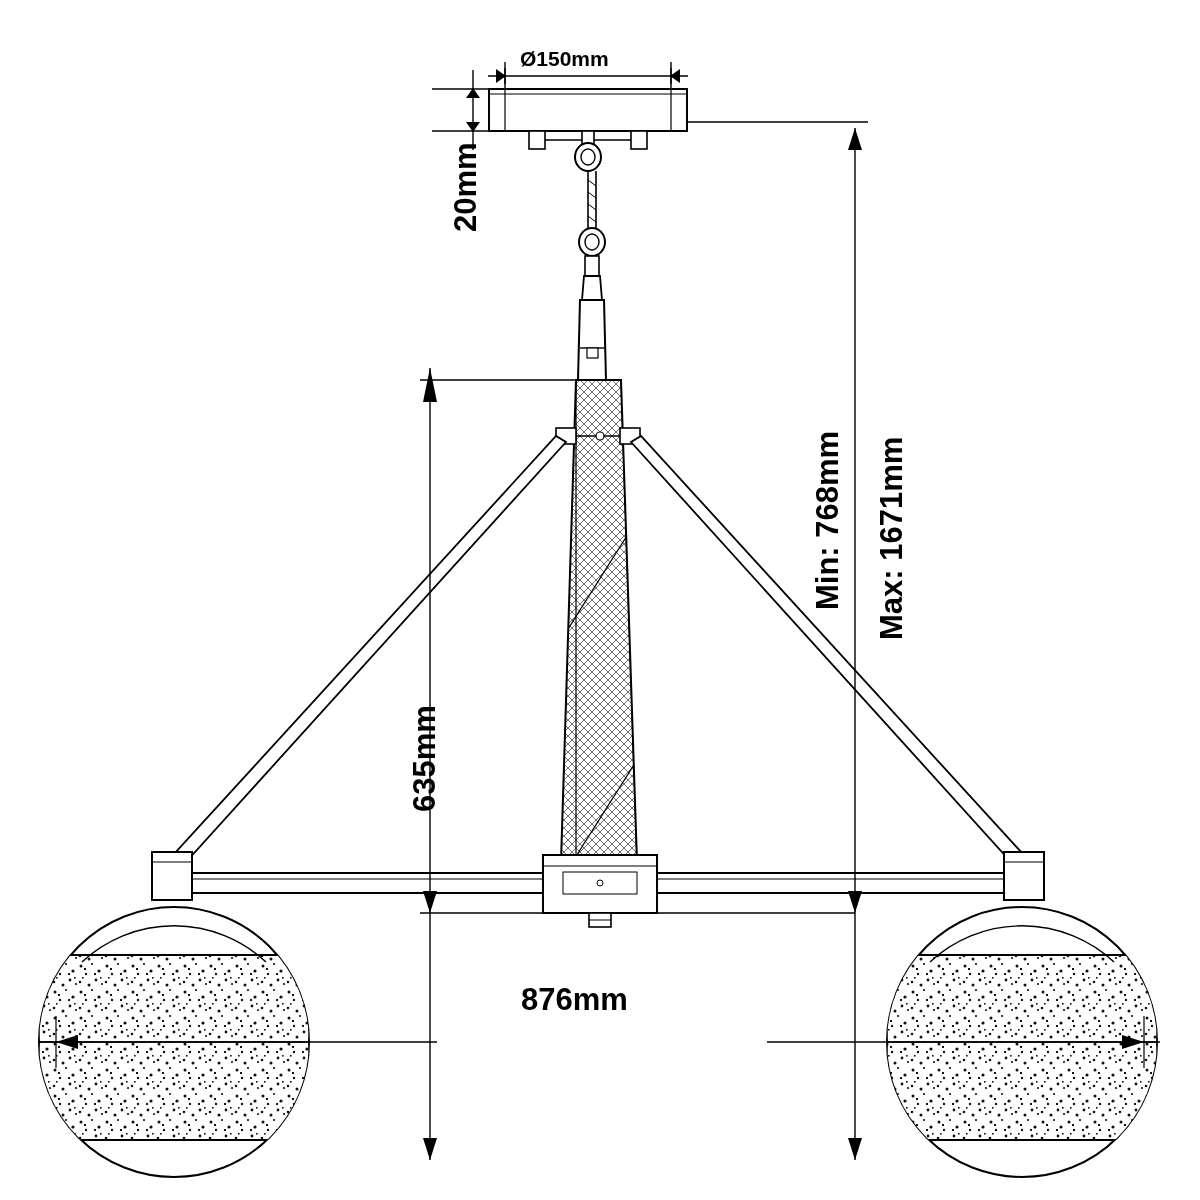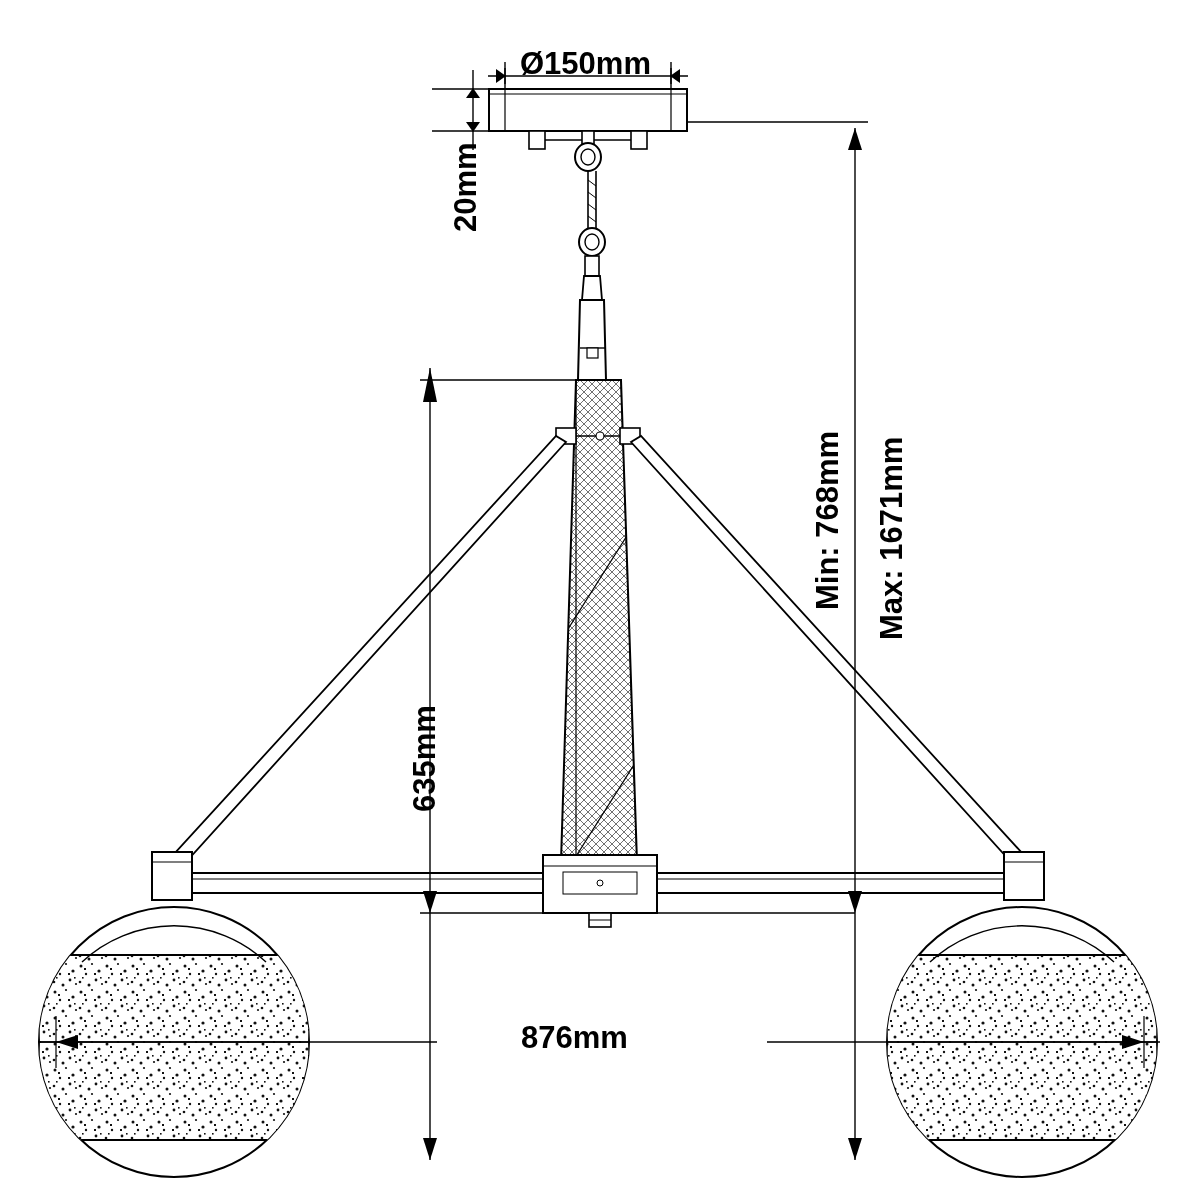--- a/index.html
+++ b/index.html
@@ -236,25 +236,25 @@
         <path d="M78,1035 L56,1042 L78,1049 Z" fill="#000" stroke="none"></path>
         <path d="M1122,1035 L1144,1042 L1122,1049 Z" fill="#000" stroke="none"></path>
         <line x1="56" y1="1016" x2="56" y2="1068" stroke-width="1.2"></line>
         <line x1="1144" y1="1016" x2="1144" y2="1068" stroke-width="1.2"></line>
         <rect x="437" y="1024" width="330" height="36" fill="#fff" stroke="none"></rect>
       </g>
 
     </g>
   </svg>
 
-  <div class="dim-label" style="left:520px; top:48px; font-size:31px;">Ø150mm</div>
+  <div class="dim-label" style="left:520px; top:48px; font-size:21px;">Ø150mm</div>
 
   <div class="dim-label rot90" style="left:450px; top:232px; font-size:31px;">20mm</div>
 
   <div class="dim-label rot90" style="left:812px; top:610px; font-size:31px;">Min: 768mm</div>
 
   <div class="dim-label rot90" style="left:876px; top:640px; font-size:31px;">Max: 1671mm</div>
 
   <div class="dim-label rot90" style="left:409px; top:812px; font-size:31px;">635mm</div>
 
-  <div class="dim-label" style="left:521px; top:1022px; font-size:31px;">876mm</div>
+  <div class="dim-label" style="left:521px; top:984px; font-size:31px;">876mm</div>
 
 </div>
 
 </body></html>

